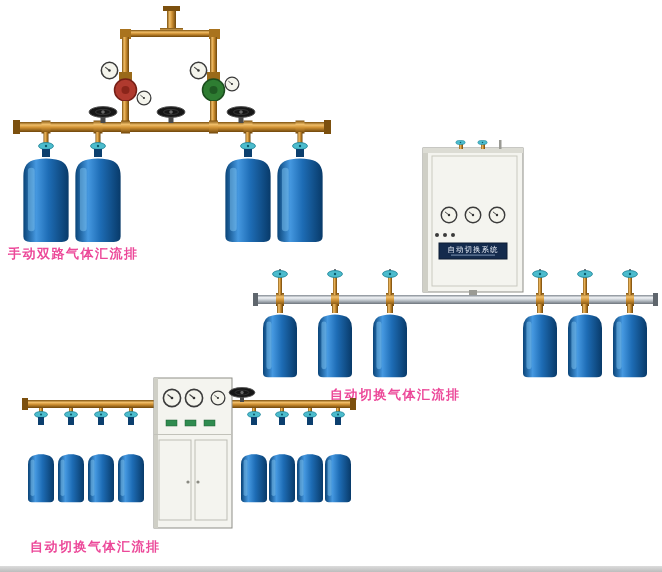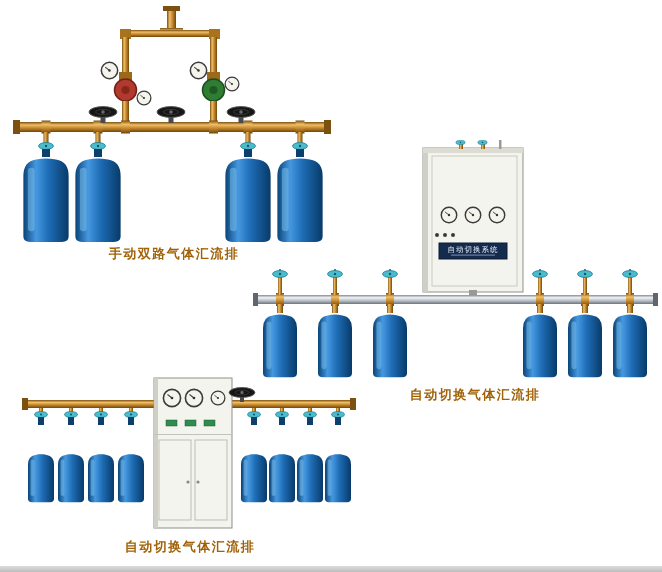--- a/index.html
+++ b/index.html
@@ -4,22 +4,22 @@
 <style>
   * { margin:0; padding:0; box-sizing:border-box; }
   html,body { width:662px; height:572px; }
   body {
     position:relative; overflow:hidden; background:#ffffff;
     font-family:"DejaVu Sans","Liberation Sans",sans-serif;
   }
   .page { position:absolute; inset:0; background:#ffffff; }
   .art { position:absolute; }
   .caption {
-    position:absolute; text-align:center; font-weight:bold;
-    font-size:13px; letter-spacing:1.5px; color:#a16207;
+    position:absolute; font-weight:bold;
+    font-size:13px; letter-spacing:1.5px; color:#ec4899;
   }
   .cap-1 { left:8px;   top:245px; width:332px; }
   .cap-2 { left:330px; top:386px; width:290px; }
   .cap-3 { left:30px;  top:538px; width:320px; }
   .bottom-bar {
     position:absolute; left:0; top:566px; width:662px; height:6px;
     background:linear-gradient(#dcdcdc,#bdbdbd);
   }
   .plate-label {
     font-family:"DejaVu Sans","Liberation Sans",sans-serif;

